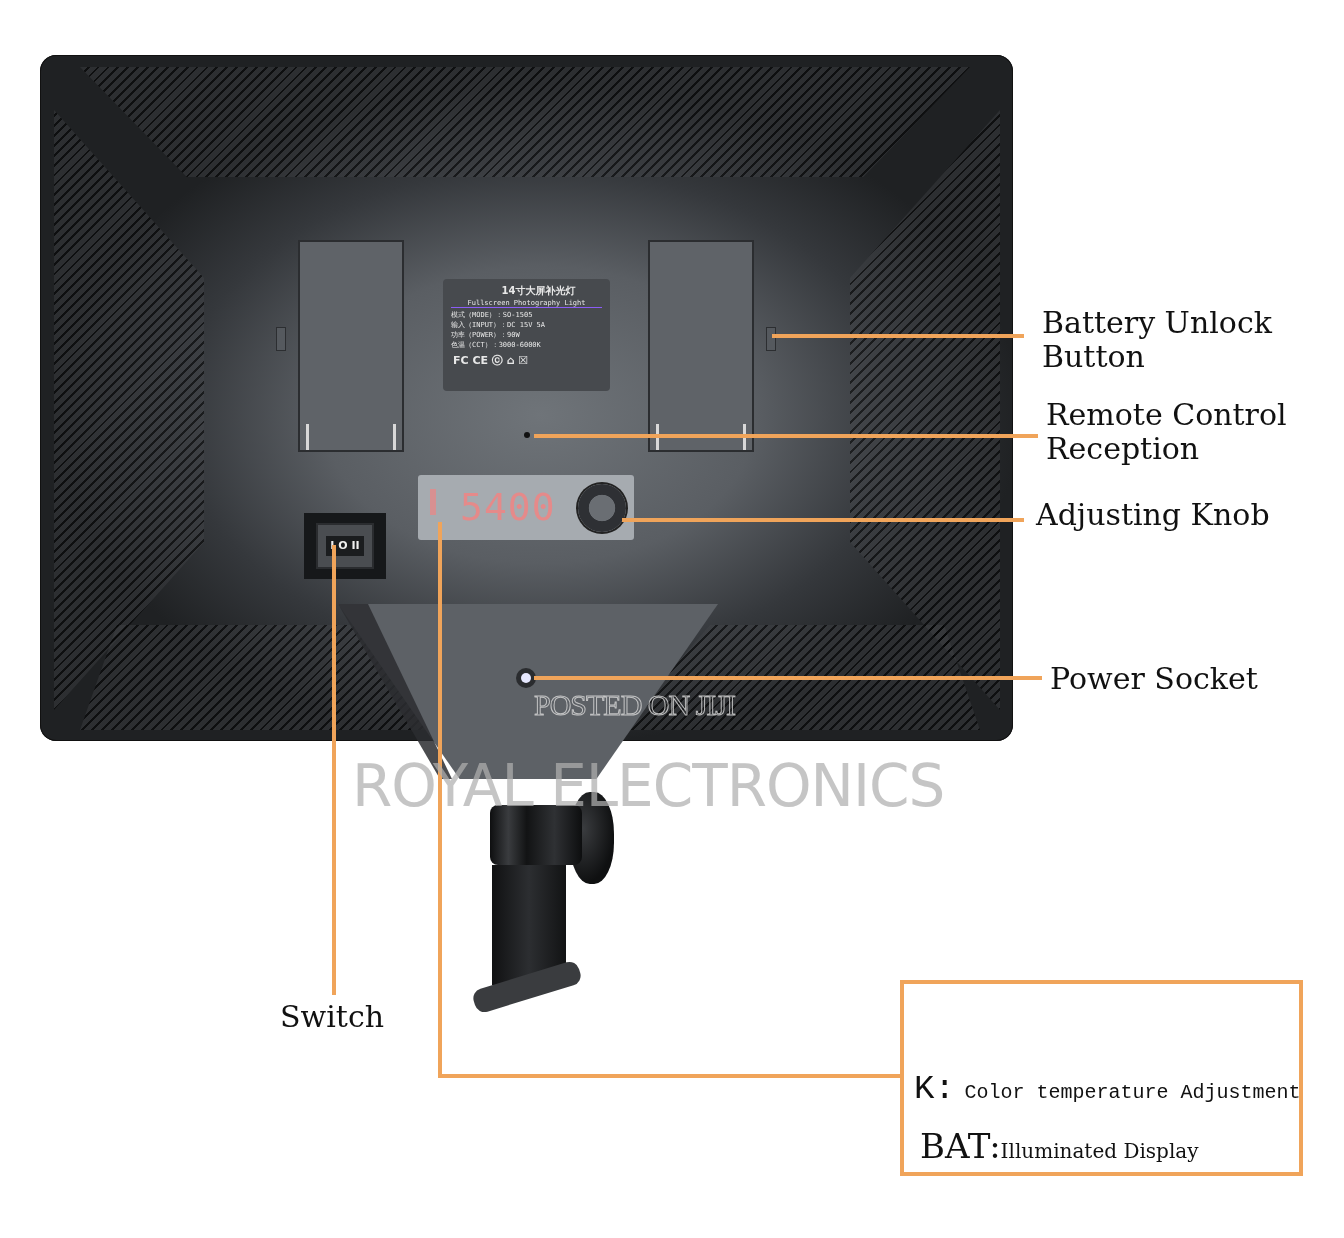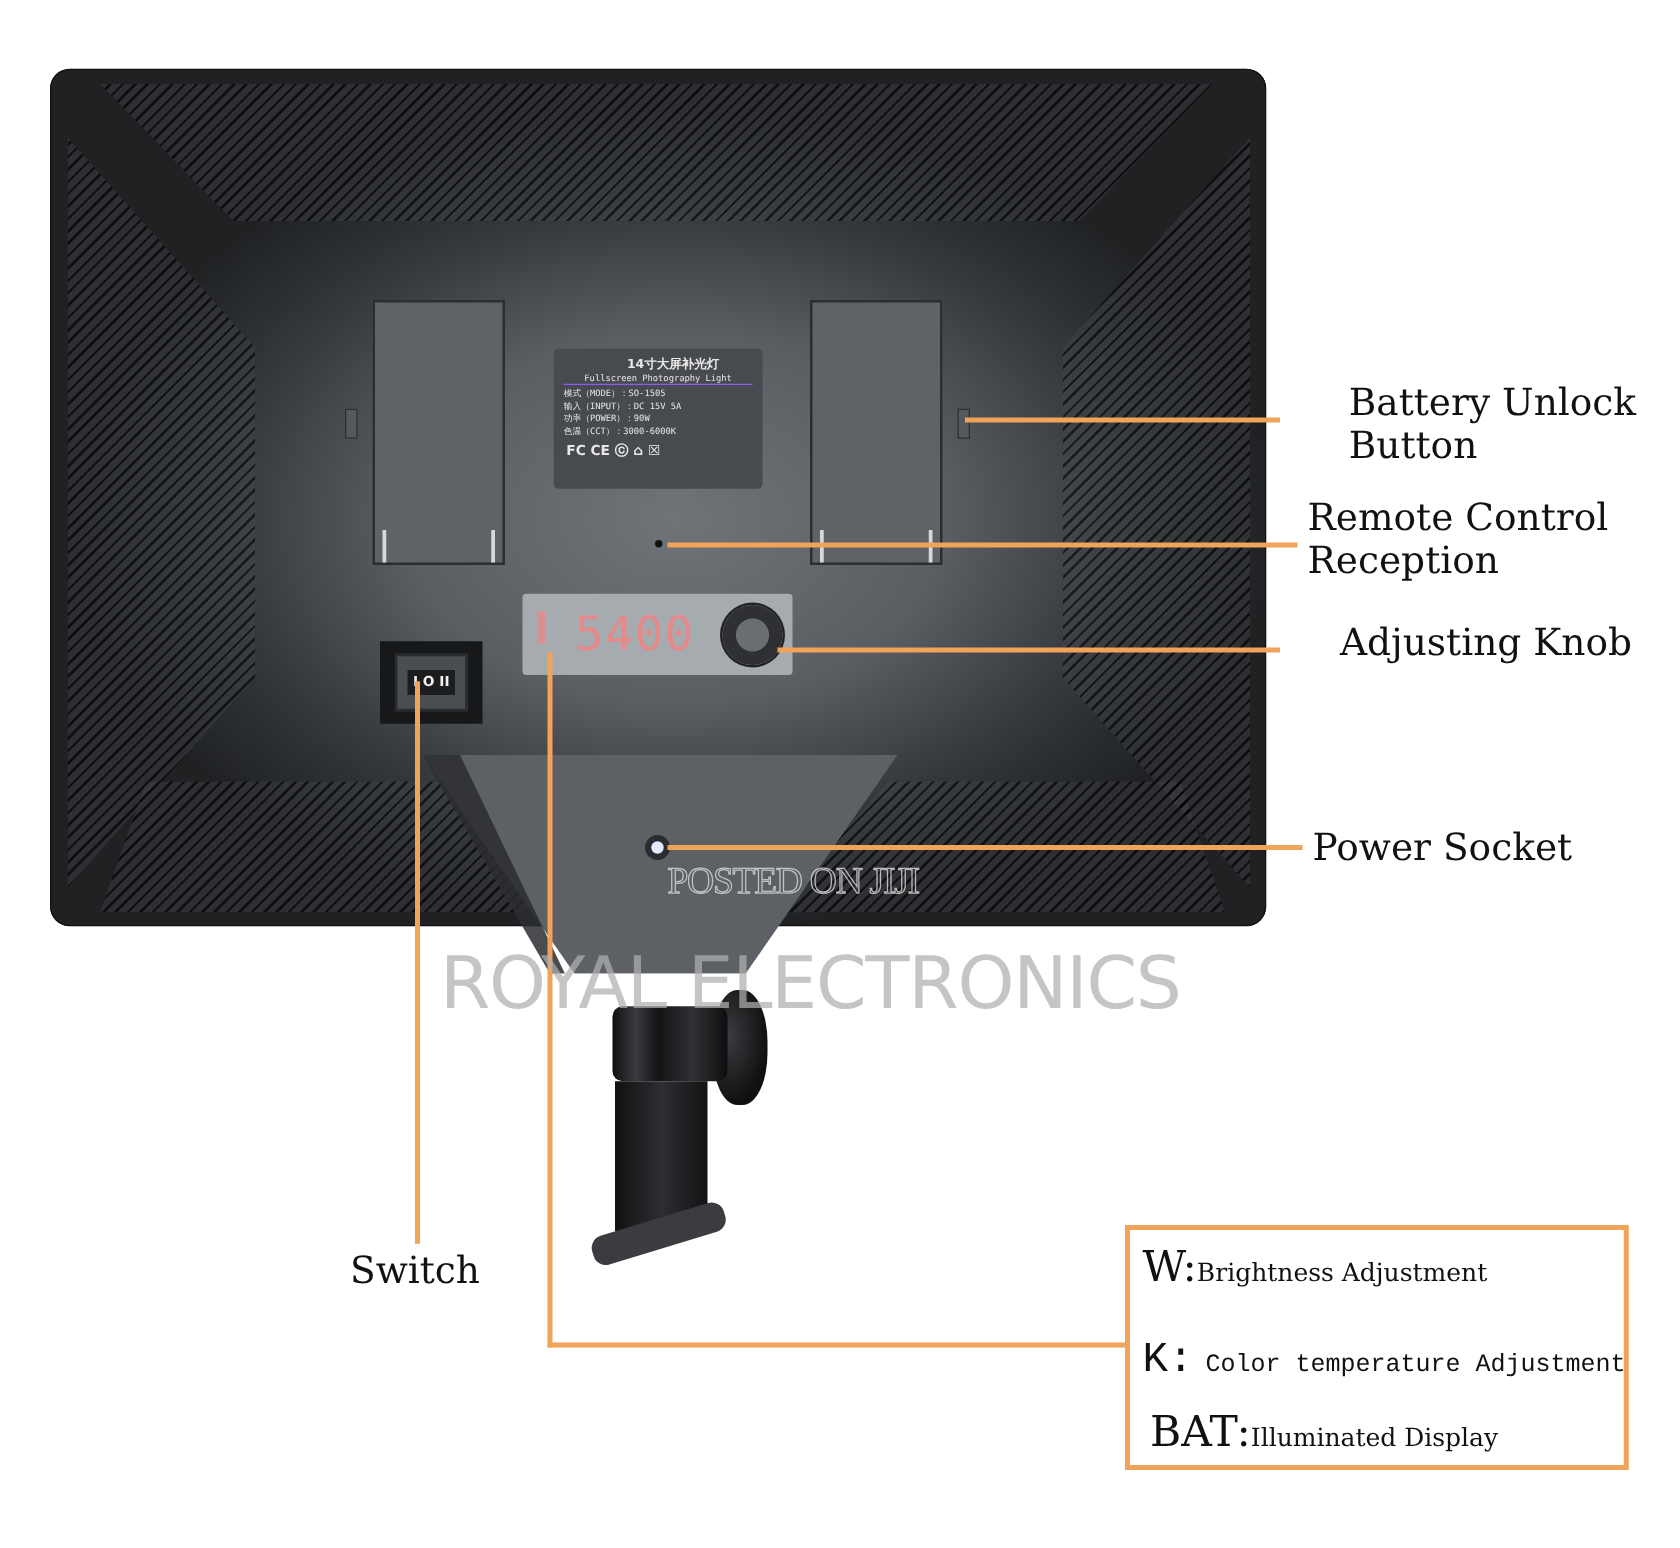--- a/index.html
+++ b/index.html
@@ -123,39 +123,36 @@
 <div class="abs socket"></div>
 
 <div class="abs line" style="left:772px; top:334px; width:252px; height:4px;"></div>
 <div class="abs line" style="left:534px; top:434px; width:504px; height:4px;"></div>
 <div class="abs line" style="left:622px; top:518px; width:402px; height:4px;"></div>
 <div class="abs line" style="left:534px; top:676px; width:508px; height:4px;"></div>
 <div class="abs line" style="left:332px; top:545px; width:4px; height:450px;"></div>
 <div class="abs line" style="left:438px; top:522px; width:4px; height:556px;"></div>
 <div class="abs line" style="left:438px; top:1074px; width:464px; height:4px;"></div>
 
-<div class="abs label" style="left:1079px; top:306px;">
+<div class="abs label" style="left:1042px; top:306px;">
   <div>Battery Unlock</div>
   <div>Button</div>
 </div>
 <div class="abs label" style="left:1046px; top:398px;">
   <div>Remote Control</div>
   <div>Reception</div>
 </div>
-<div class="abs label" style="left:1036px; top:498px;margin-left:36px;">Adjusting Knob</div>
+<div class="abs label" style="left:1036px; top:498px;">Adjusting Knob</div>
 <div class="abs label" style="left:1050px; top:662px;">Power Socket</div>
 <div class="abs label" style="left:280px; top:1000px;">Switch</div>
 
 <div class="abs wm1">POSTED ON JIJI</div>
 <div class="abs wm2">ROYAL ELECTRONICS</div>
 
 <div class="abs legend">
-  <div class="legend-row" style="left:10px; top:10px;">
-    <span class="legend-key">W:</span><span class="legend-desc">Brightness Adjustment</span>
-  </div>
   <div class="legend-row" style="left:10px; top:86px;font-family:Liberation Mono, monospace;">
     <span class="legend-key">K:</span>
     <span class="legend-desc">Color temperature Adjustment</span>
   </div>
   <div class="legend-row" style="left:16px; top:142px;">
     <span class="legend-key">BAT:</span><span class="legend-desc">Illuminated Display</span>
   </div>
 </div>
 
 </body></html>

